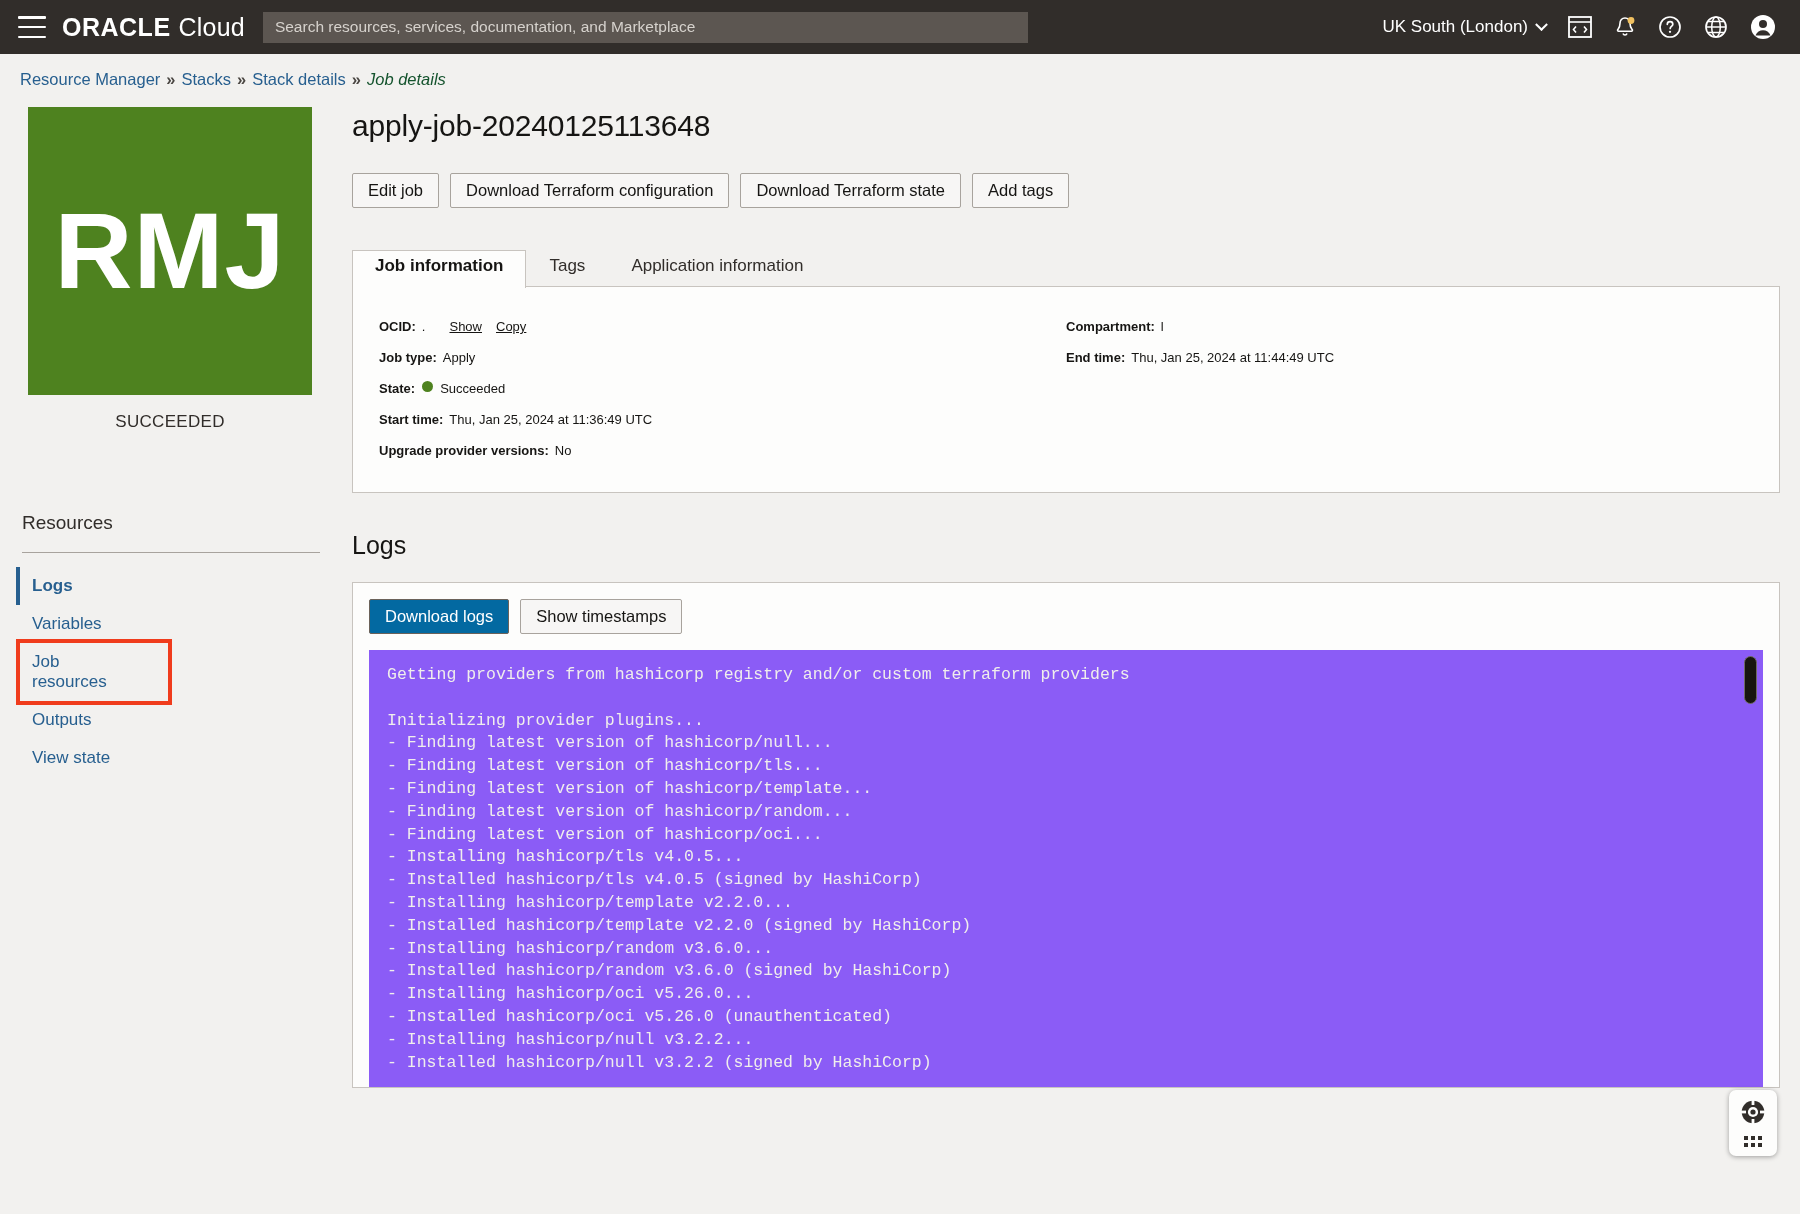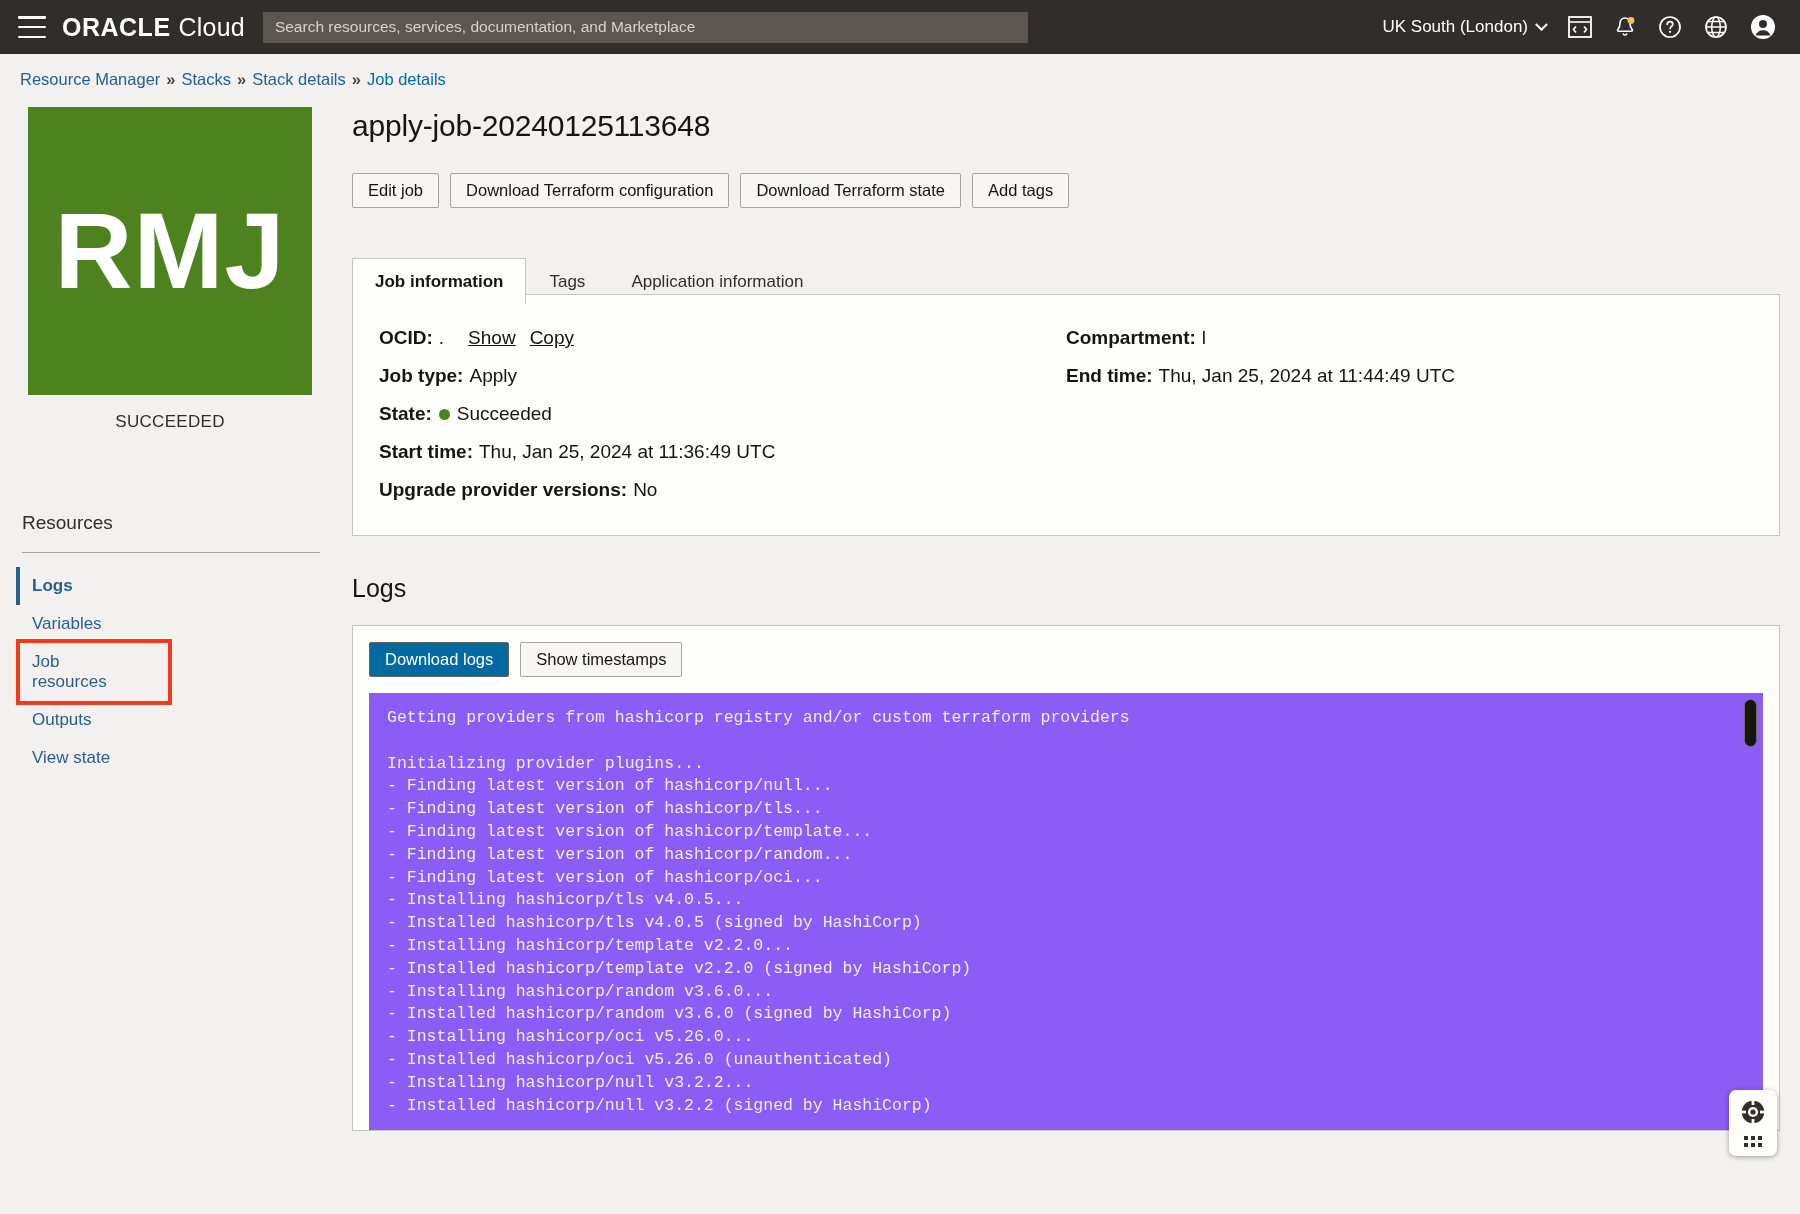--- a/index.html
+++ b/index.html
@@ -79,21 +79,21 @@
     padding: 16px 0 12px 20px;
     font-size: 16.5px;
     color: #312d2a;
     display: flex;
     align-items: center;
     gap: 0;
     white-space: nowrap;
   }
   .crumb-link { color: #275f8f; cursor: pointer; text-decoration: none; }
   .crumb-sep { color: #4a4642; margin: 0 6px; font-weight: 700; }
-  .crumb-current { color: #0369a1; }
+  .crumb-current { color: #14532d; font-style: italic; }
 
   
   .page {
     display: flex;
     padding: 0 20px;
     align-items: flex-start;
   }
 
   
   .leftcol { width: 300px; flex: 0 0 300px; padding-top: 6px; }
@@ -177,50 +177,49 @@
   
   .tabs {
     display: flex;
     align-items: flex-end;
     border-bottom: 1px solid #c8c4bf;
     margin-bottom: 0;
   }
   .tab {
     font-size: 17px;
     color: #312d2a;
-    padding: 13px 22px 12px 22px;
+    padding: 5px 22px 12px 22px;
     cursor: pointer;
     border: 1px solid transparent;
     border-bottom: none;
     position: relative;
-    top: 10px;
+    top: 2px;
     white-space: nowrap;
   }
   .tab.active {
     background: #fdfdfc;
     border-color: #c8c4bf;
     font-weight: 700;
     color: #161513;
   }
 
   .tabpanel {
     background: #fdfdfc;
     border: 1px solid #c8c4bf;
     border-top: none;
     padding: 24px 26px 26px 26px;
     display: flex;
   }
   .detail-col { flex: 1; min-width: 0; }
   .detail-row {
-    font-size: 19px;
+    font-size: 13px;
     color: #161513;
     padding: 8px 0;
     white-space: nowrap;
     display: flex;
-    align-items: center;
   }
   .detail-label { font-weight: 700; margin-right: 6px; }
   .detail-value { font-weight: 400; }
   .inline-link {
     color: #161513;
     text-decoration: underline;
     cursor: pointer;
     margin-left: 24px;
   }
   .inline-link + .inline-link { margin-left: 14px; }

